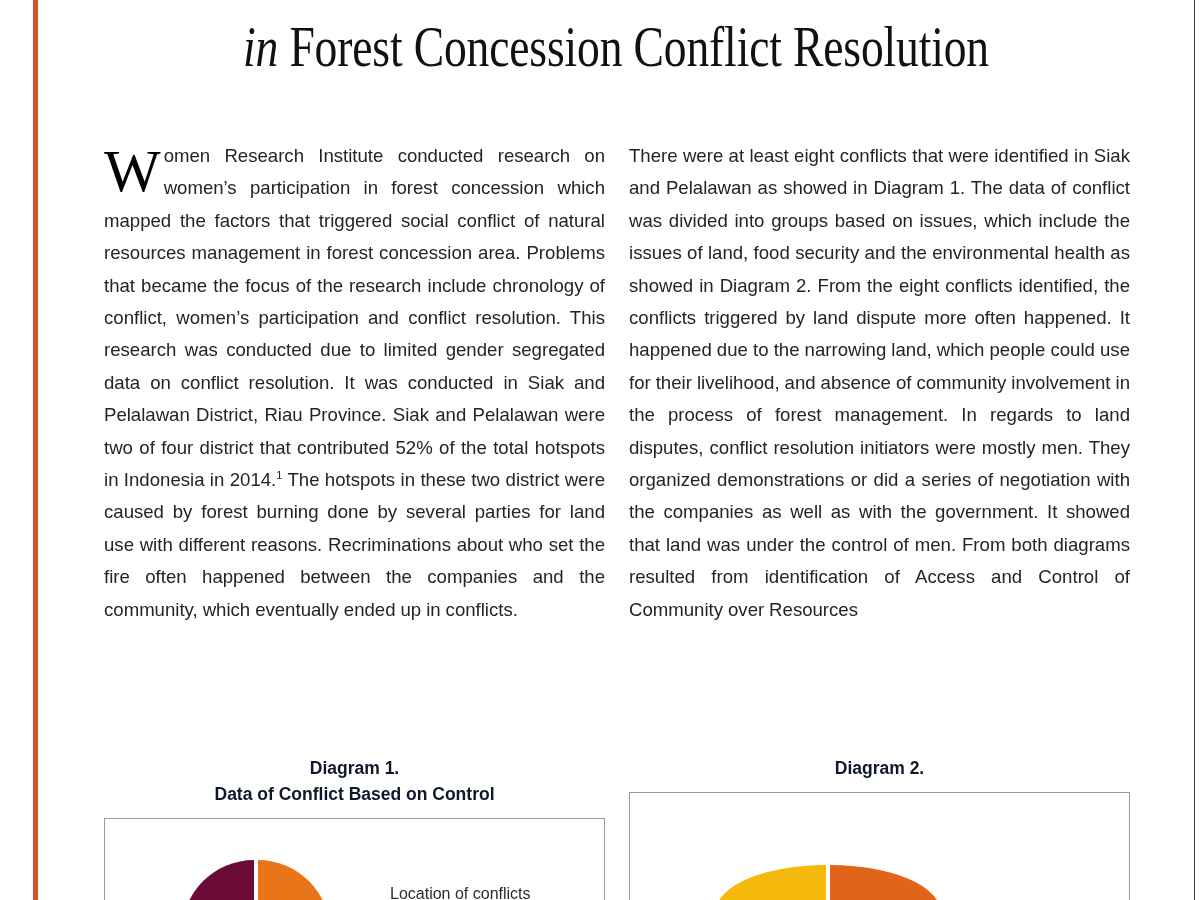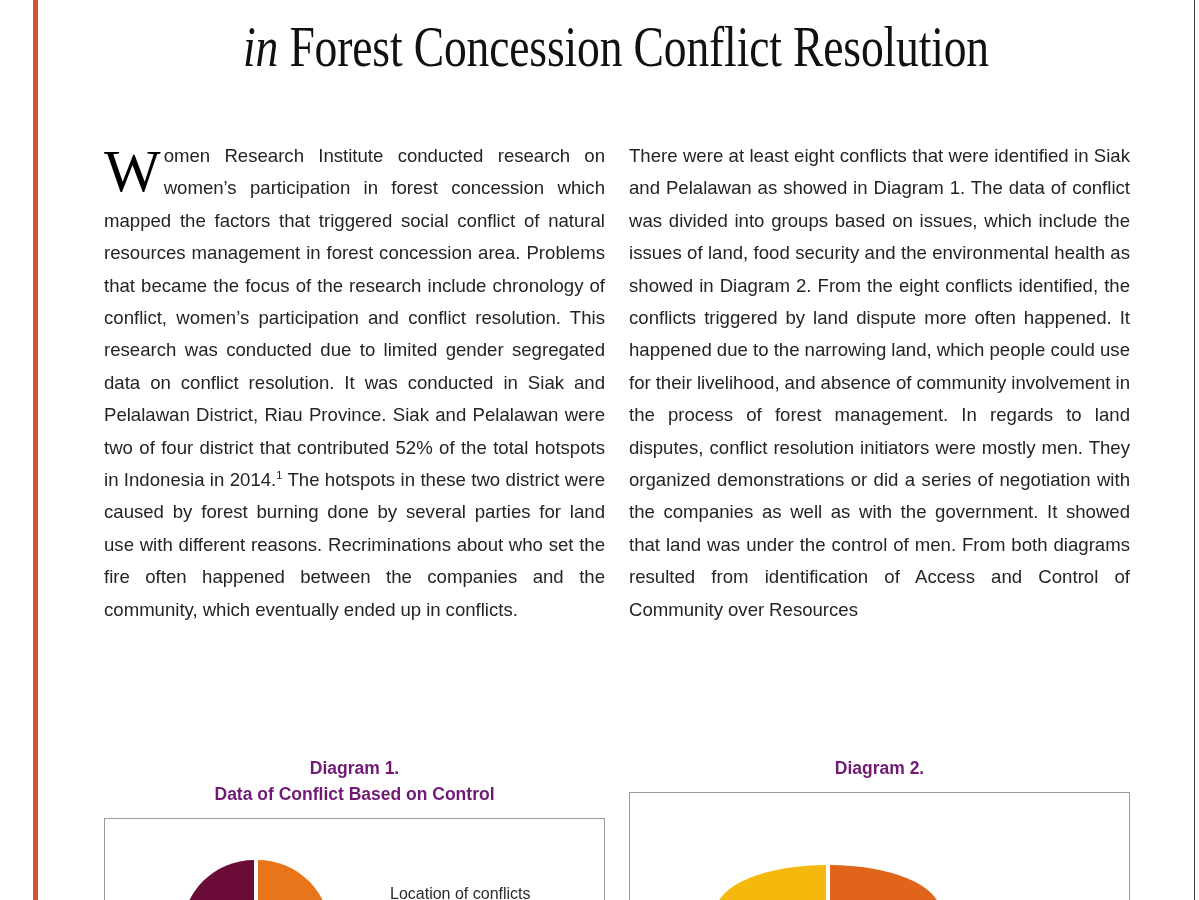--- a/index.html
+++ b/index.html
@@ -124,21 +124,21 @@
   }
   .diagram {
     width: 501px;
   }
   .diagram-caption {
     text-align: center;
     font-family: "Liberation Sans", sans-serif;
     font-weight: 700;
     font-size: 17.5px;
     line-height: 26px;
-    color: #701a75;
+    color: #0f172a;
   }
   .chart-box {
     margin-top: 11px;
     height: 160px;
     border: 1px solid #9a9a9a;
     background: #ffffff;
     position: relative;
     overflow: hidden;
     box-sizing: border-box;
   }

